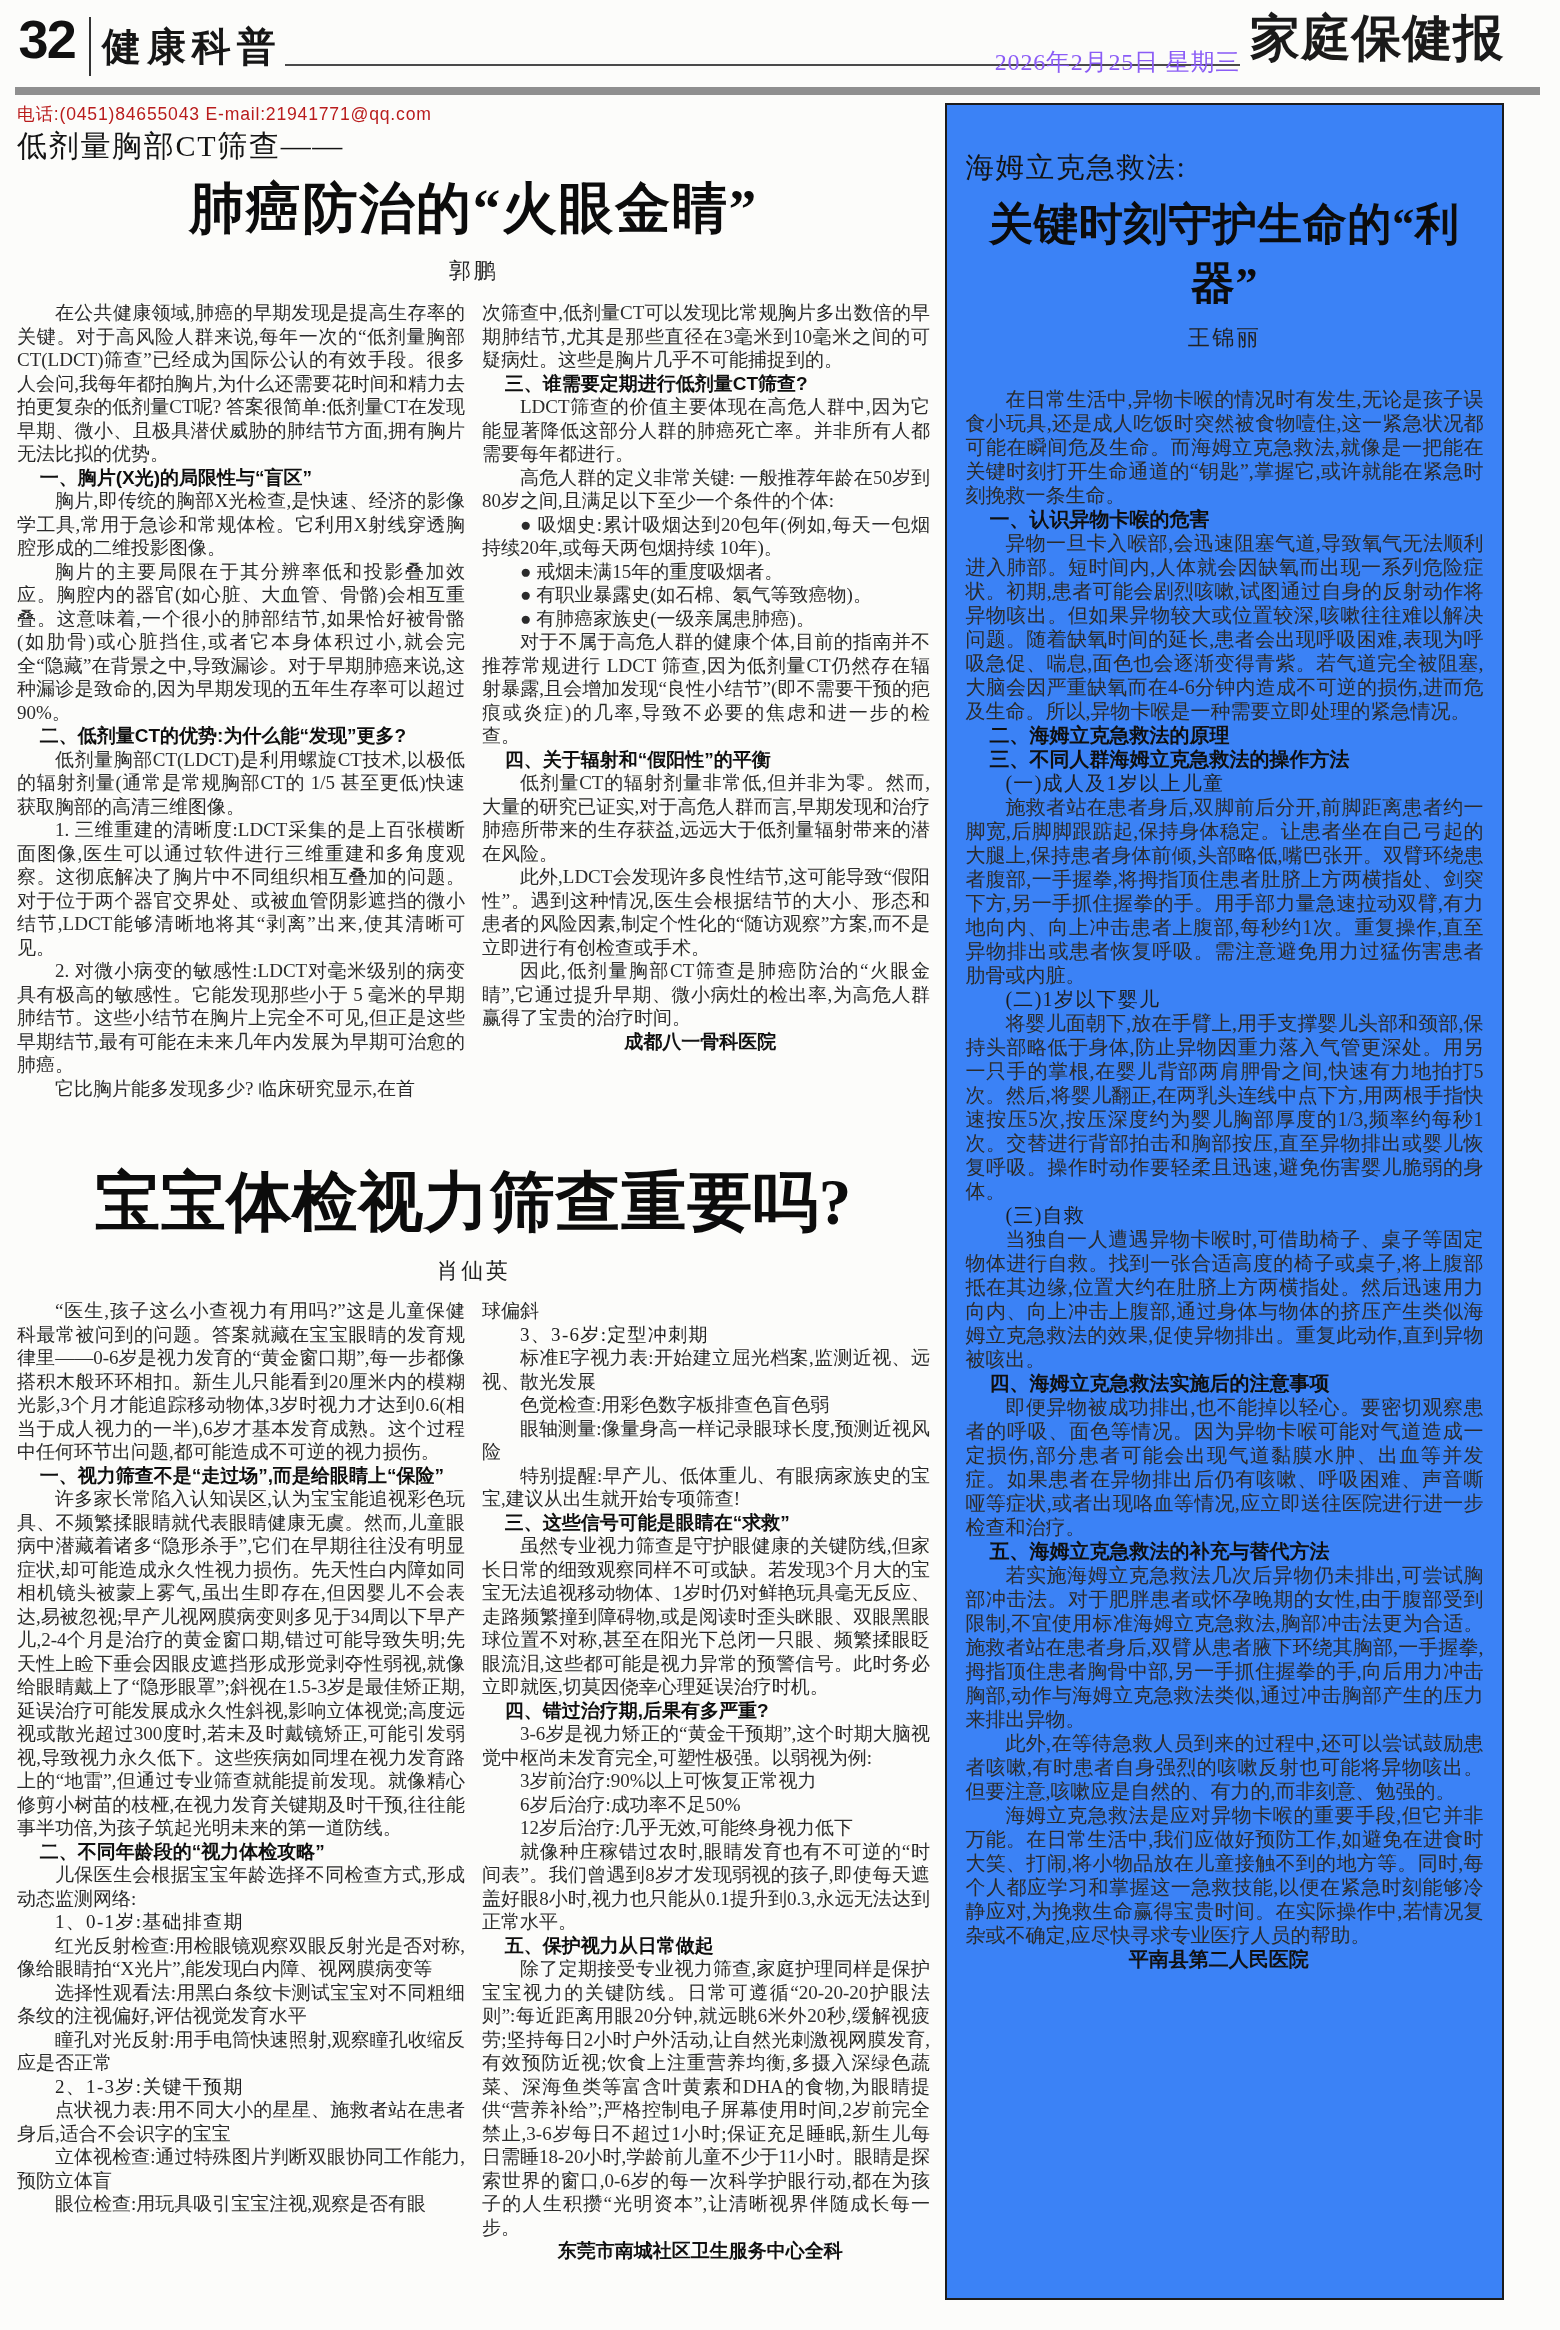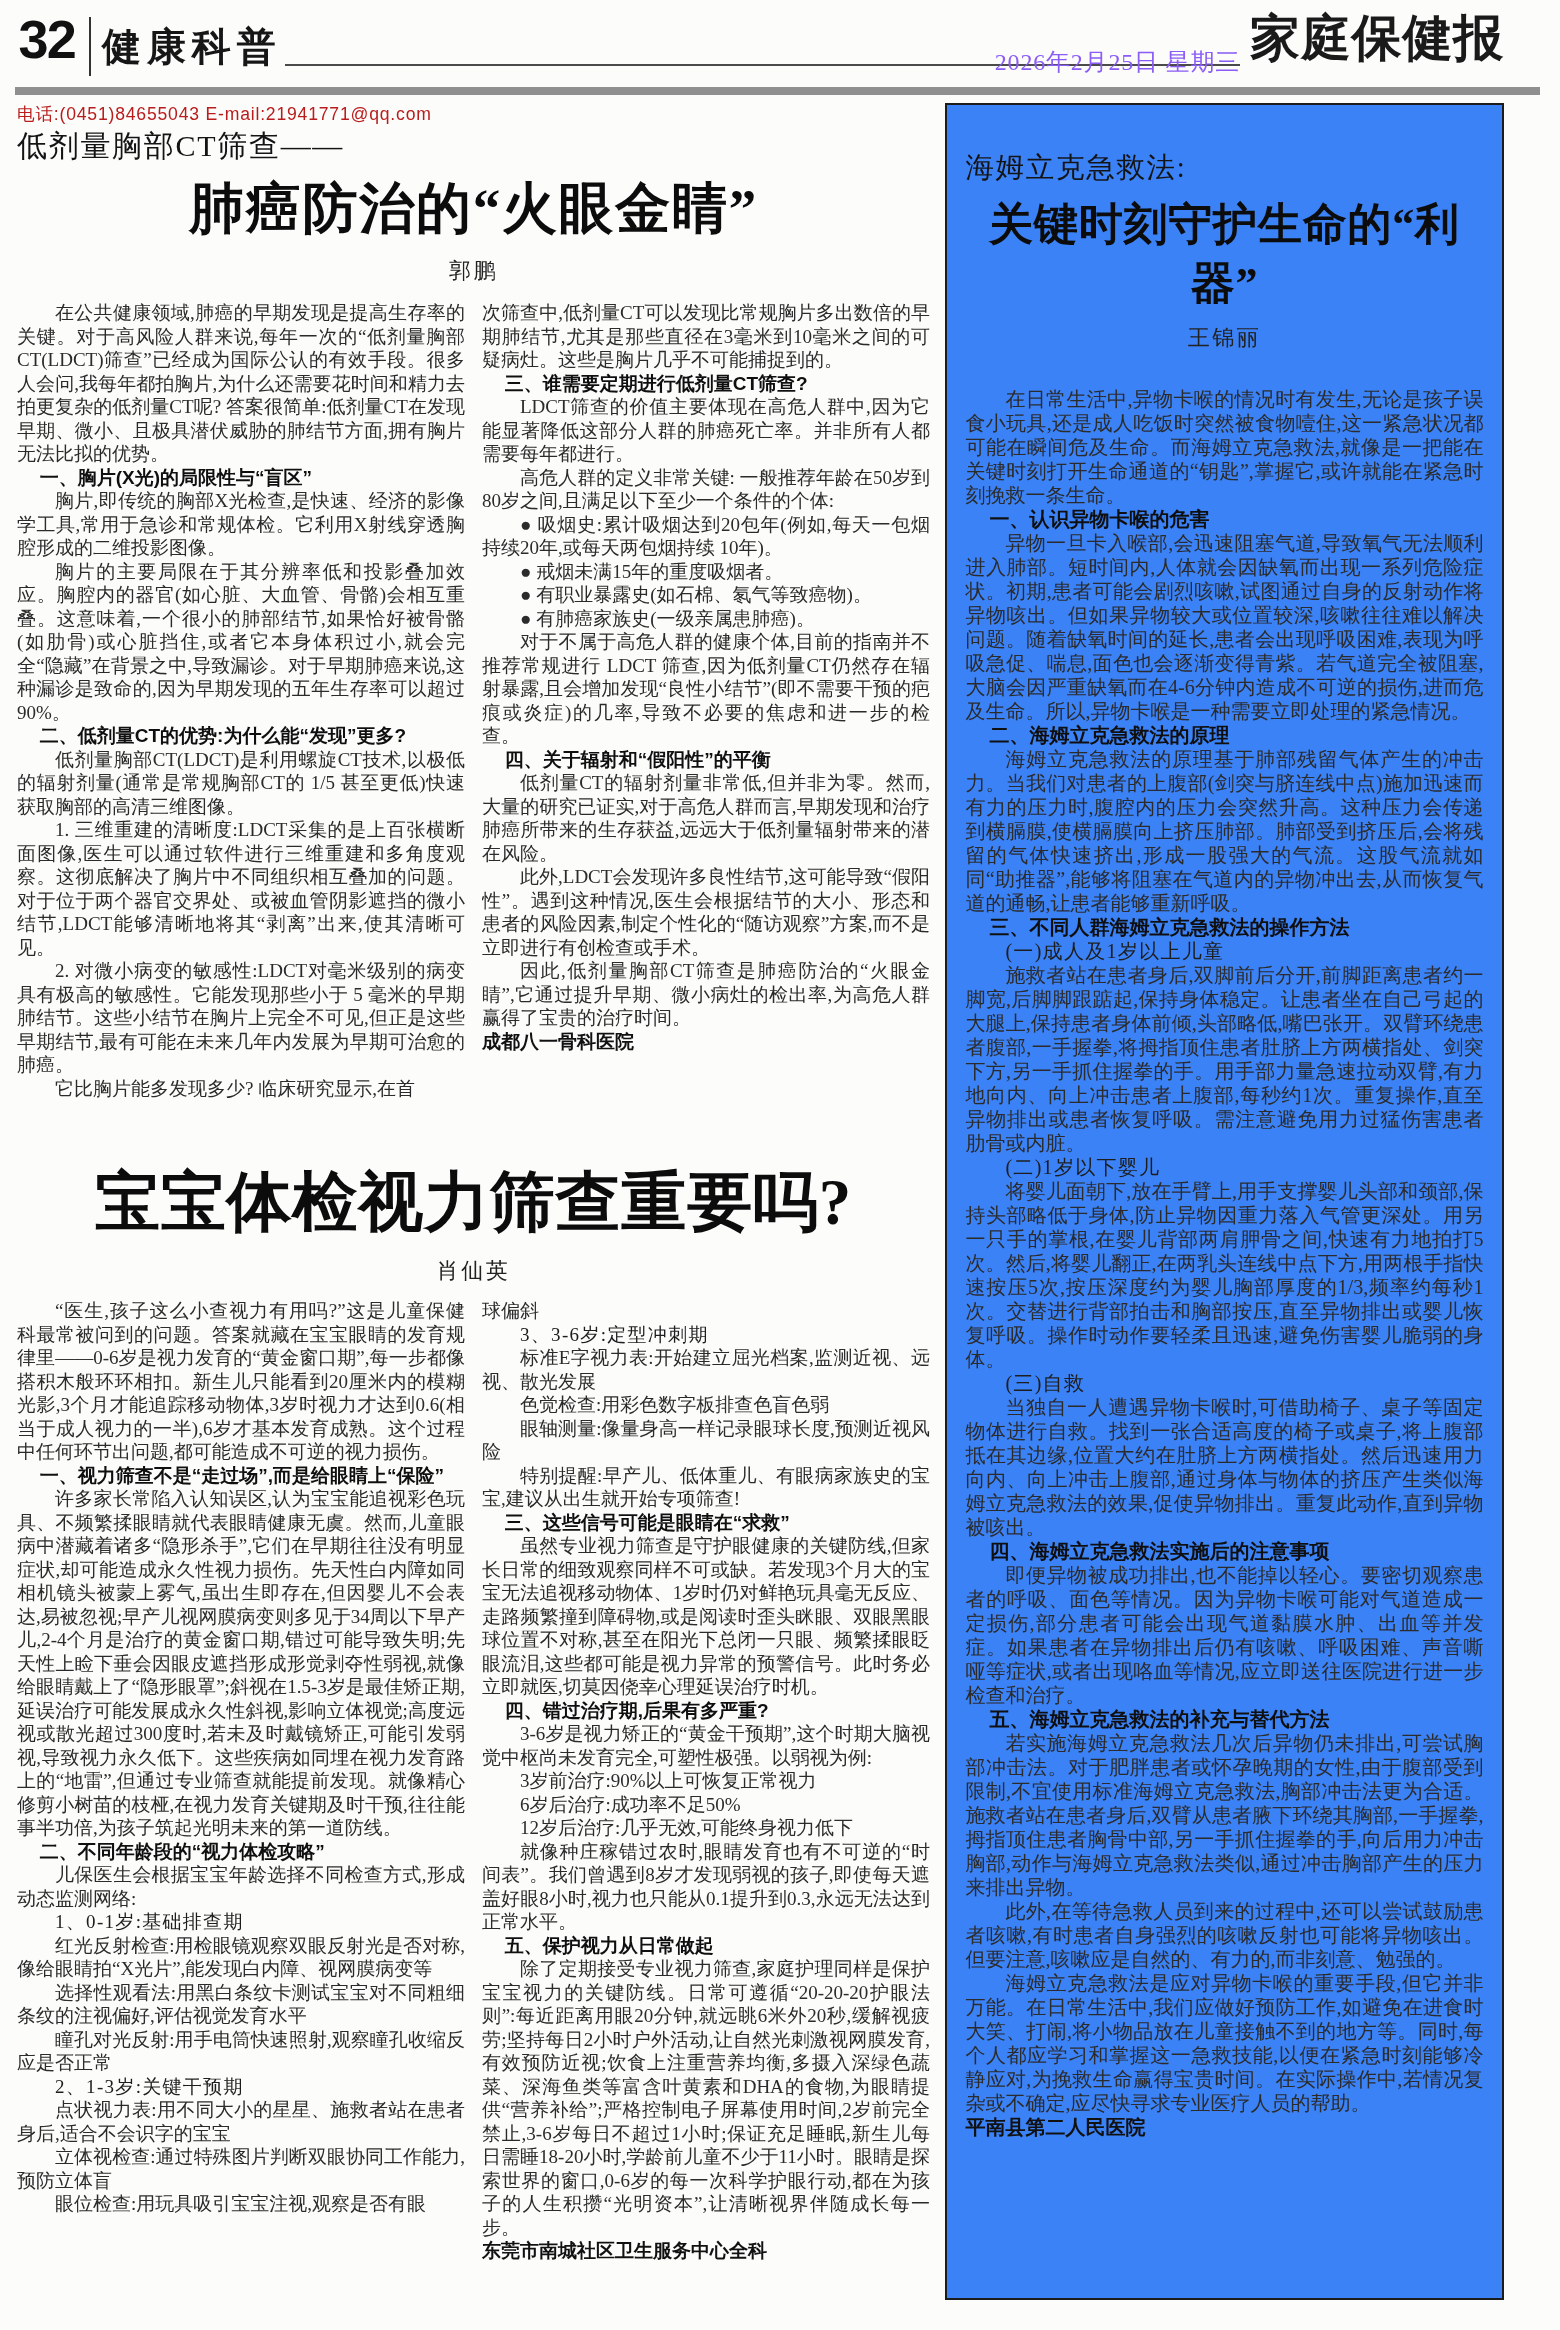--- a/index.html
+++ b/index.html
@@ -23,21 +23,21 @@
   .contact-line { position:absolute; left:17px; top:102px; font-size:17.6px; color:#b91c1c;
                   font-family:"Liberation Sans","DejaVu Sans",sans-serif; letter-spacing:0.8px; }
 
   
   .blk { font-size:19px; line-height:23.5px; text-align:justify; color:#2b2b2b; }
   .blk-p, .blk-sub { text-indent:2em; }
   .blk-cont { text-indent:0; }
   .blk-h { text-indent:1.2em; font-weight:bold; color:#0f0f0f;
            font-family:"Liberation Sans","DejaVu Sans",sans-serif; }
   .blk-sub { letter-spacing:1.3px; color:#1d1d1d; }
-  .blk-sig { text-indent:0; text-align:left; font-weight:bold; padding-right:11.7px;
+  .blk-sig { text-indent:0; text-align:center; font-weight:bold; padding-right:11.7px;
              font-family:"Liberation Sans","DejaVu Sans",sans-serif; color:#111; }
 
   .cols { display:flex; gap:17px; }
   .col { width:448px; height:100%; overflow:hidden; }
 
   
   #article-ct { position:absolute; left:17px; top:126px; width:913px; }
   #article-ct .kicker { font-size:30px; color:#141414; letter-spacing:1.7px; }
   #article-ct .art-title { font-size:55px; font-weight:bold; text-align:center;
                            letter-spacing:1.7px; color:#0c0c0c; margin-top:5px; }
@@ -151,21 +151,20 @@
 
 <aside id="article-heimlich">
   <div class="kicker">海姆立克急救法:</div>
   <h1 class="art-title">关键时刻守护生命的“利器”</h1>
   <div class="art-author">王锦丽</div>
   <div class="a2-body">
       <div class="blk blk-p">在日常生活中,异物卡喉的情况时有发生,无论是孩子误食小玩具,还是成人吃饭时突然被食物噎住,这一紧急状况都可能在瞬间危及生命。而海姆立克急救法,就像是一把能在关键时刻打开生命通道的“钥匙”,掌握它,或许就能在紧急时刻挽救一条生命。</div>
       <div class="blk blk-h">一、认识异物卡喉的危害</div>
       <div class="blk blk-p">异物一旦卡入喉部,会迅速阻塞气道,导致氧气无法顺利进入肺部。短时间内,人体就会因缺氧而出现一系列危险症状。初期,患者可能会剧烈咳嗽,试图通过自身的反射动作将异物咳出。但如果异物较大或位置较深,咳嗽往往难以解决问题。随着缺氧时间的延长,患者会出现呼吸困难,表现为呼吸急促、喘息,面色也会逐渐变得青紫。若气道完全被阻塞,大脑会因严重缺氧而在4-6分钟内造成不可逆的损伤,进而危及生命。所以,异物卡喉是一种需要立即处理的紧急情况。</div>
       <div class="blk blk-h">二、海姆立克急救法的原理</div>
-      <div class="blk blk-p">海姆立克急救法的原理基于肺部残留气体产生的冲击力。当我们对患者的上腹部(剑突与脐连线中点)施加迅速而有力的压力时,腹腔内的压力会突然升高。这种压力会传递到横膈膜,使横膈膜向上挤压肺部。肺部受到挤压后,会将残留的气体快速挤出,形成一股强大的气流。这股气流就如同“助推器”,能够将阻塞在气道内的异物冲出去,从而恢复气道的通畅,让患者能够重新呼吸。</div>
       <div class="blk blk-h">三、不同人群海姆立克急救法的操作方法</div>
       <div class="blk blk-sub">(一)成人及1岁以上儿童</div>
       <div class="blk blk-p">施救者站在患者身后,双脚前后分开,前脚距离患者约一脚宽,后脚脚跟踮起,保持身体稳定。让患者坐在自己弓起的大腿上,保持患者身体前倾,头部略低,嘴巴张开。双臂环绕患者腹部,一手握拳,将拇指顶住患者肚脐上方两横指处、剑突下方,另一手抓住握拳的手。用手部力量急速拉动双臂,有力地向内、向上冲击患者上腹部,每秒约1次。重复操作,直至异物排出或患者恢复呼吸。需注意避免用力过猛伤害患者肋骨或内脏。</div>
       <div class="blk blk-sub">(二)1岁以下婴儿</div>
       <div class="blk blk-p">将婴儿面朝下,放在手臂上,用手支撑婴儿头部和颈部,保持头部略低于身体,防止异物因重力落入气管更深处。用另一只手的掌根,在婴儿背部两肩胛骨之间,快速有力地拍打5次。然后,将婴儿翻正,在两乳头连线中点下方,用两根手指快速按压5次,按压深度约为婴儿胸部厚度的1/3,频率约每秒1次。交替进行背部拍击和胸部按压,直至异物排出或婴儿恢复呼吸。操作时动作要轻柔且迅速,避免伤害婴儿脆弱的身体。</div>
       <div class="blk blk-sub">(三)自救</div>
       <div class="blk blk-p">当独自一人遭遇异物卡喉时,可借助椅子、桌子等固定物体进行自救。找到一张合适高度的椅子或桌子,将上腹部抵在其边缘,位置大约在肚脐上方两横指处。然后迅速用力向内、向上冲击上腹部,通过身体与物体的挤压产生类似海姆立克急救法的效果,促使异物排出。重复此动作,直到异物被咳出。</div>
       <div class="blk blk-h">四、海姆立克急救法实施后的注意事项</div>
       <div class="blk blk-p">即便异物被成功排出,也不能掉以轻心。要密切观察患者的呼吸、面色等情况。因为异物卡喉可能对气道造成一定损伤,部分患者可能会出现气道黏膜水肿、出血等并发症。如果患者在异物排出后仍有咳嗽、呼吸困难、声音嘶哑等症状,或者出现咯血等情况,应立即送往医院进行进一步检查和治疗。</div>
       <div class="blk blk-h">五、海姆立克急救法的补充与替代方法</div>

